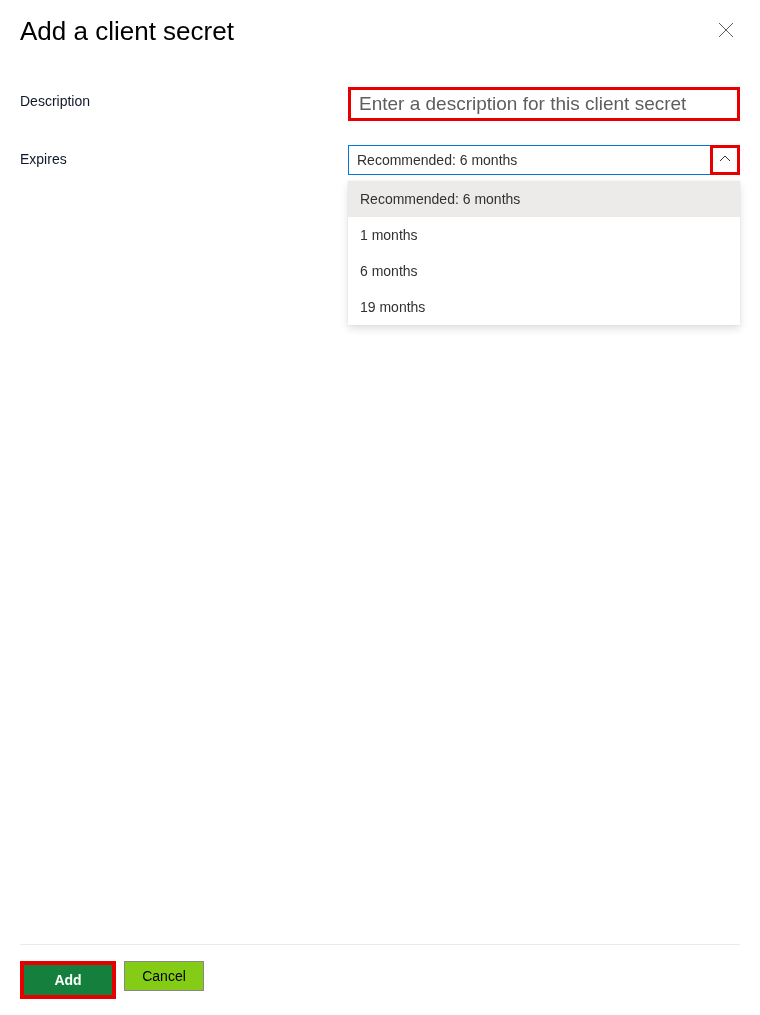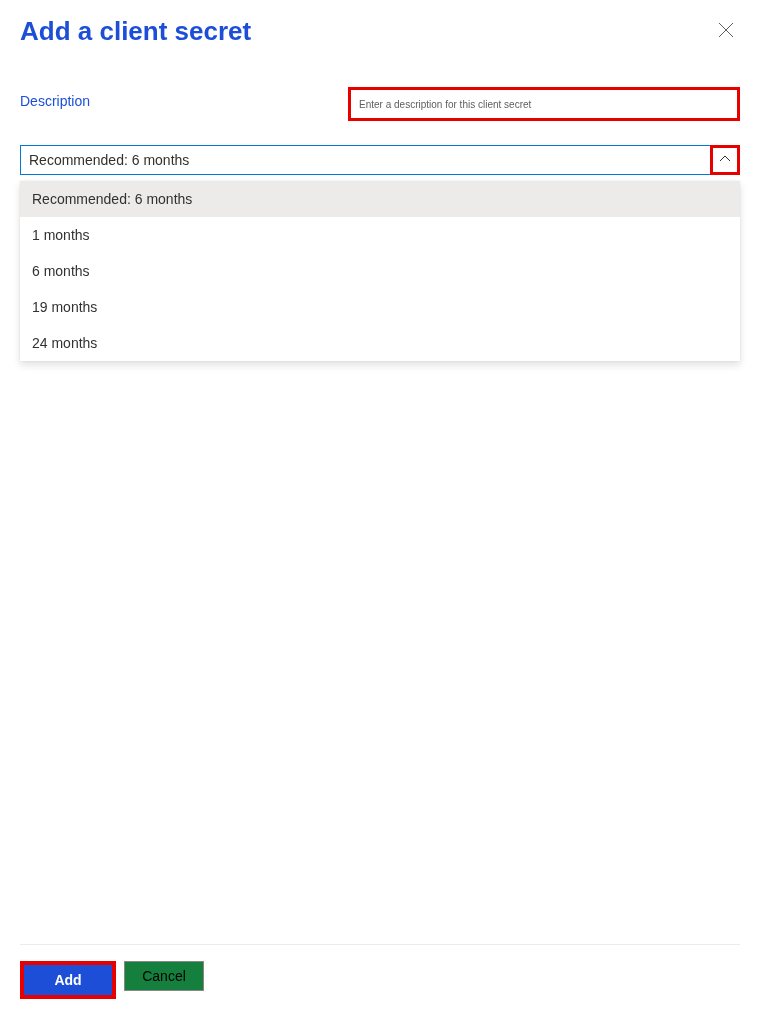--- a/index.html
+++ b/index.html
@@ -23,22 +23,22 @@
       flex-direction: column;
     }
     .header {
       display: flex;
       justify-content: space-between;
       align-items: flex-start;
       margin-bottom: 40px;
     }
     .title {
       font-size: 26px;
-      font-weight: 700;
-      color: #1d4ed8;
+      font-weight: 400;
+      color: #000000;
       line-height: 1.2;
     }
     .close-btn {
       background: none;
       border: none;
       cursor: pointer;
       padding: 6px;
       color: #605e5c;
       display: flex;
       align-items: center;
@@ -53,37 +53,37 @@
     }
     .form-row {
       display: flex;
       margin-bottom: 24px;
       align-items: flex-start;
     }
     .form-label {
       width: 328px;
       flex-shrink: 0;
       font-size: 14px;
-      color: #1d4ed8;
+      color: #0f172a;
       padding-top: 6px;
     }
     .form-control-wrap {
       flex: 1;
       position: relative;
     }
     .highlight-red {
       border: 3px solid #e60000;
       padding: 0;
     }
     .text-input {
       width: 100%;
       height: 30px;
       border: 1px solid #605e5c;
       padding: 4px 8px;
-      font-size: 10px;
+      font-size: 19px;
       font-family: inherit;
       color: #0f172a;
       background: #fff;
     }
     .text-input::placeholder {
       color: #605e5c;
     }
     .highlight-red .text-input {
       border: none;
       height: 28px;
@@ -144,28 +144,28 @@
       display: flex;
       gap: 8px;
     }
     .btn {
       min-width: 80px;
       height: 30px;
       padding: 0 16px;
       font-size: 14px;
       font-family: inherit;
       border: 1px solid #8a8886;
+      background: #84cc16;
+      cursor: pointer;
+      display: inline-flex;
+      align-items: center;
+      justify-content: center;
+    }
+    .btn-primary {
       background: #15803d;
-      cursor: pointer;
-      display: inline-flex;
-      align-items: center;
-      justify-content: center;
-    }
-    .btn-primary {
-      background: #1d4ed8;
       color: #fff;
       border: 1px solid #0078d4;
       font-weight: 600;
     }
     .btn-primary-highlight {
       border: 4px solid #e60000;
       display: inline-flex;
     }
     .btn-primary-highlight .btn-primary {
       min-width: 88px;
@@ -194,40 +194,40 @@
     <div class="form-row">
       <div class="form-label">Description</div>
       <div class="form-control-wrap">
         <div class="highlight-red">
           <input type="text" class="text-input" placeholder="Enter a description for this client secret" style="">
         </div>
       </div>
     </div>
 
     <div class="form-row">
+      <div class="form-label">Expires</div>
       <div class="form-control-wrap">
         <div class="select-wrap">
           <div class="select-display">Recommended: 6 months</div>
           <div class="select-chevron-box">
             <div class="select-chevron">
               <span>
                 <svg viewBox="0 0 12 12" fill="none" stroke="#323130" stroke-width="1">
                   <polyline points="1,8 6,3 11,8"></polyline>
                 </svg>
               </span>
             </div>
           </div>
         </div>
 
         <div class="dropdown">
           <div class="dropdown-option selected">Recommended: 6 months</div>
           <div class="dropdown-option">1 months</div>
           <div class="dropdown-option">6 months</div>
           <div class="dropdown-option">19 months</div>
-          <div class="dropdown-option">24 months</div>
         </div>
       </div>
     </div>
 
   </div>
 
   <div class="footer">
     <div class="btn-primary-highlight">
       <button class="btn btn-primary">Add</button>
     </div>

